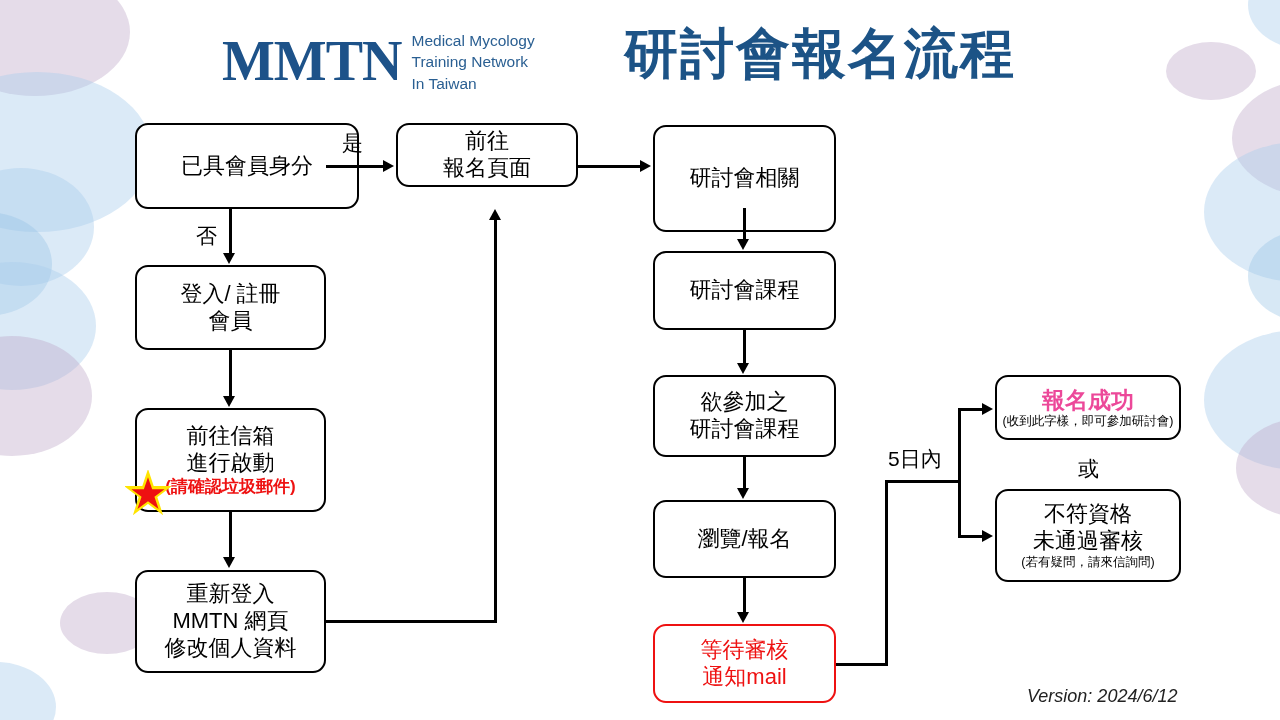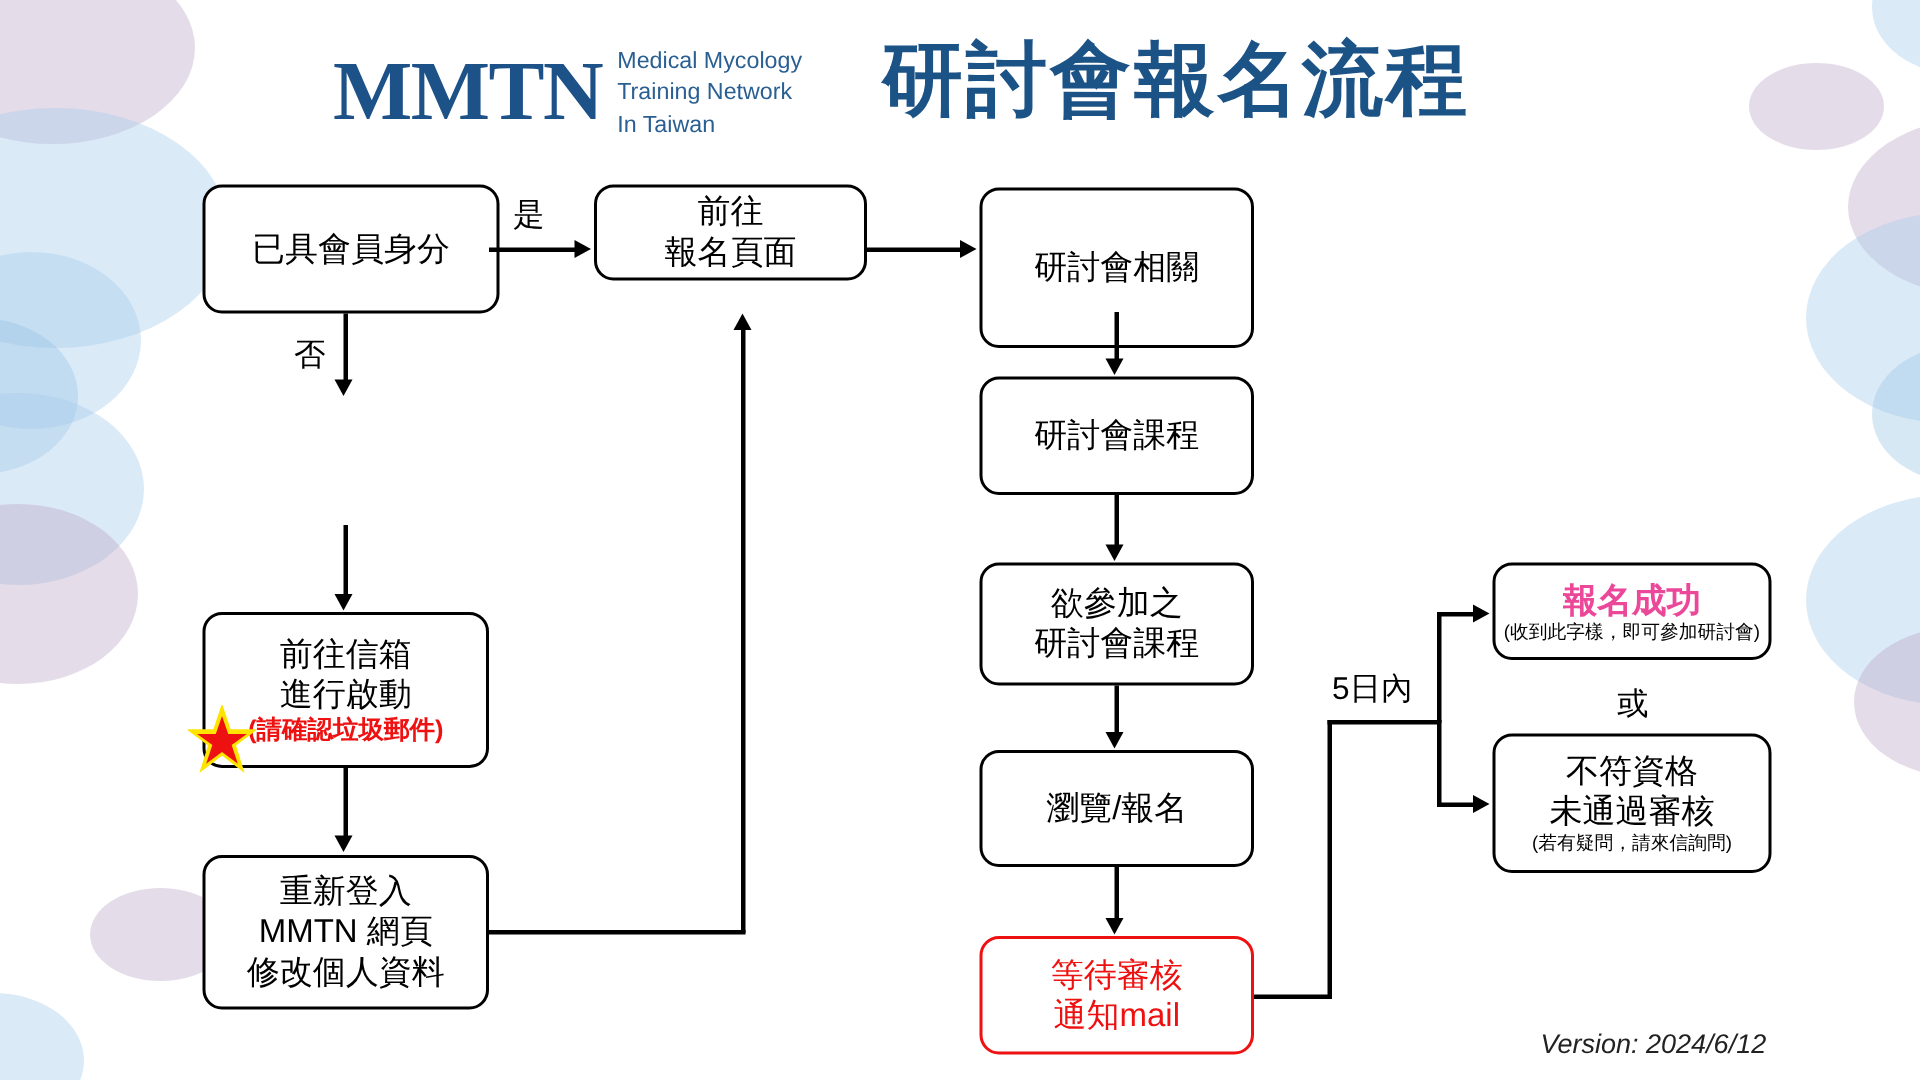--- a/index.html
+++ b/index.html
@@ -45,21 +45,21 @@
   }
   #logo-sub {
     font-size: 15.5px;
     line-height: 1.38;
     color: #2a5f92;
     padding-top: 2px;
     white-space: nowrap;
   }
   #page-title {
     position: absolute;
-    left: 588px;
+    left: 624px;
     top: 24px;
     font-size: 54px;
     font-weight: bold;
     color: #1c5386;
     letter-spacing: 2px;
     line-height: 1.1;
     white-space: nowrap;
   }
 
   
@@ -182,24 +182,28 @@
   <div id="logo">
     <div id="logo-mark">MMTN</div>
     <div id="logo-sub">
       <div>Medical Mycology</div>
       <div>Training Network</div>
       <div>In Taiwan</div>
     </div>
   </div>
   <div id="page-title">研討會報名流程</div>
 
-  <div class="box" style="left:135px; top:123px; width:198px; height:86px;">
+  <div class="box" style="left:135px; top:123px; width:224px; height:86px;">
     <span class="ln">已具會員身分</span>
   </div>
 
+  <div class="box" style="left:135px; top:265px; width:191px; height:85px;">
+    <span class="ln">登入/ 註冊</span>
+    <span class="ln">會員</span>
+  </div>
 
   <div class="box" style="left:135px; top:408px; width:191px; height:104px;">
     <span class="ln">前往信箱</span>
     <span class="ln">進行啟動</span>
     <span class="red-note">(請確認垃圾郵件)</span>
   </div>
 
   <svg id="star" viewBox="0 0 100 100">
     <polygon points="50,4 61,37 96,37 68,58 79,93 50,71 21,93 32,58 4,37 39,37" fill="#ffe400" stroke="#ffe400" stroke-width="4"></polygon>
     <polygon points="50,16 59,42 86,42 64,58 73,85 50,68 27,85 36,58 14,42 41,42" fill="#ee1111"></polygon>

